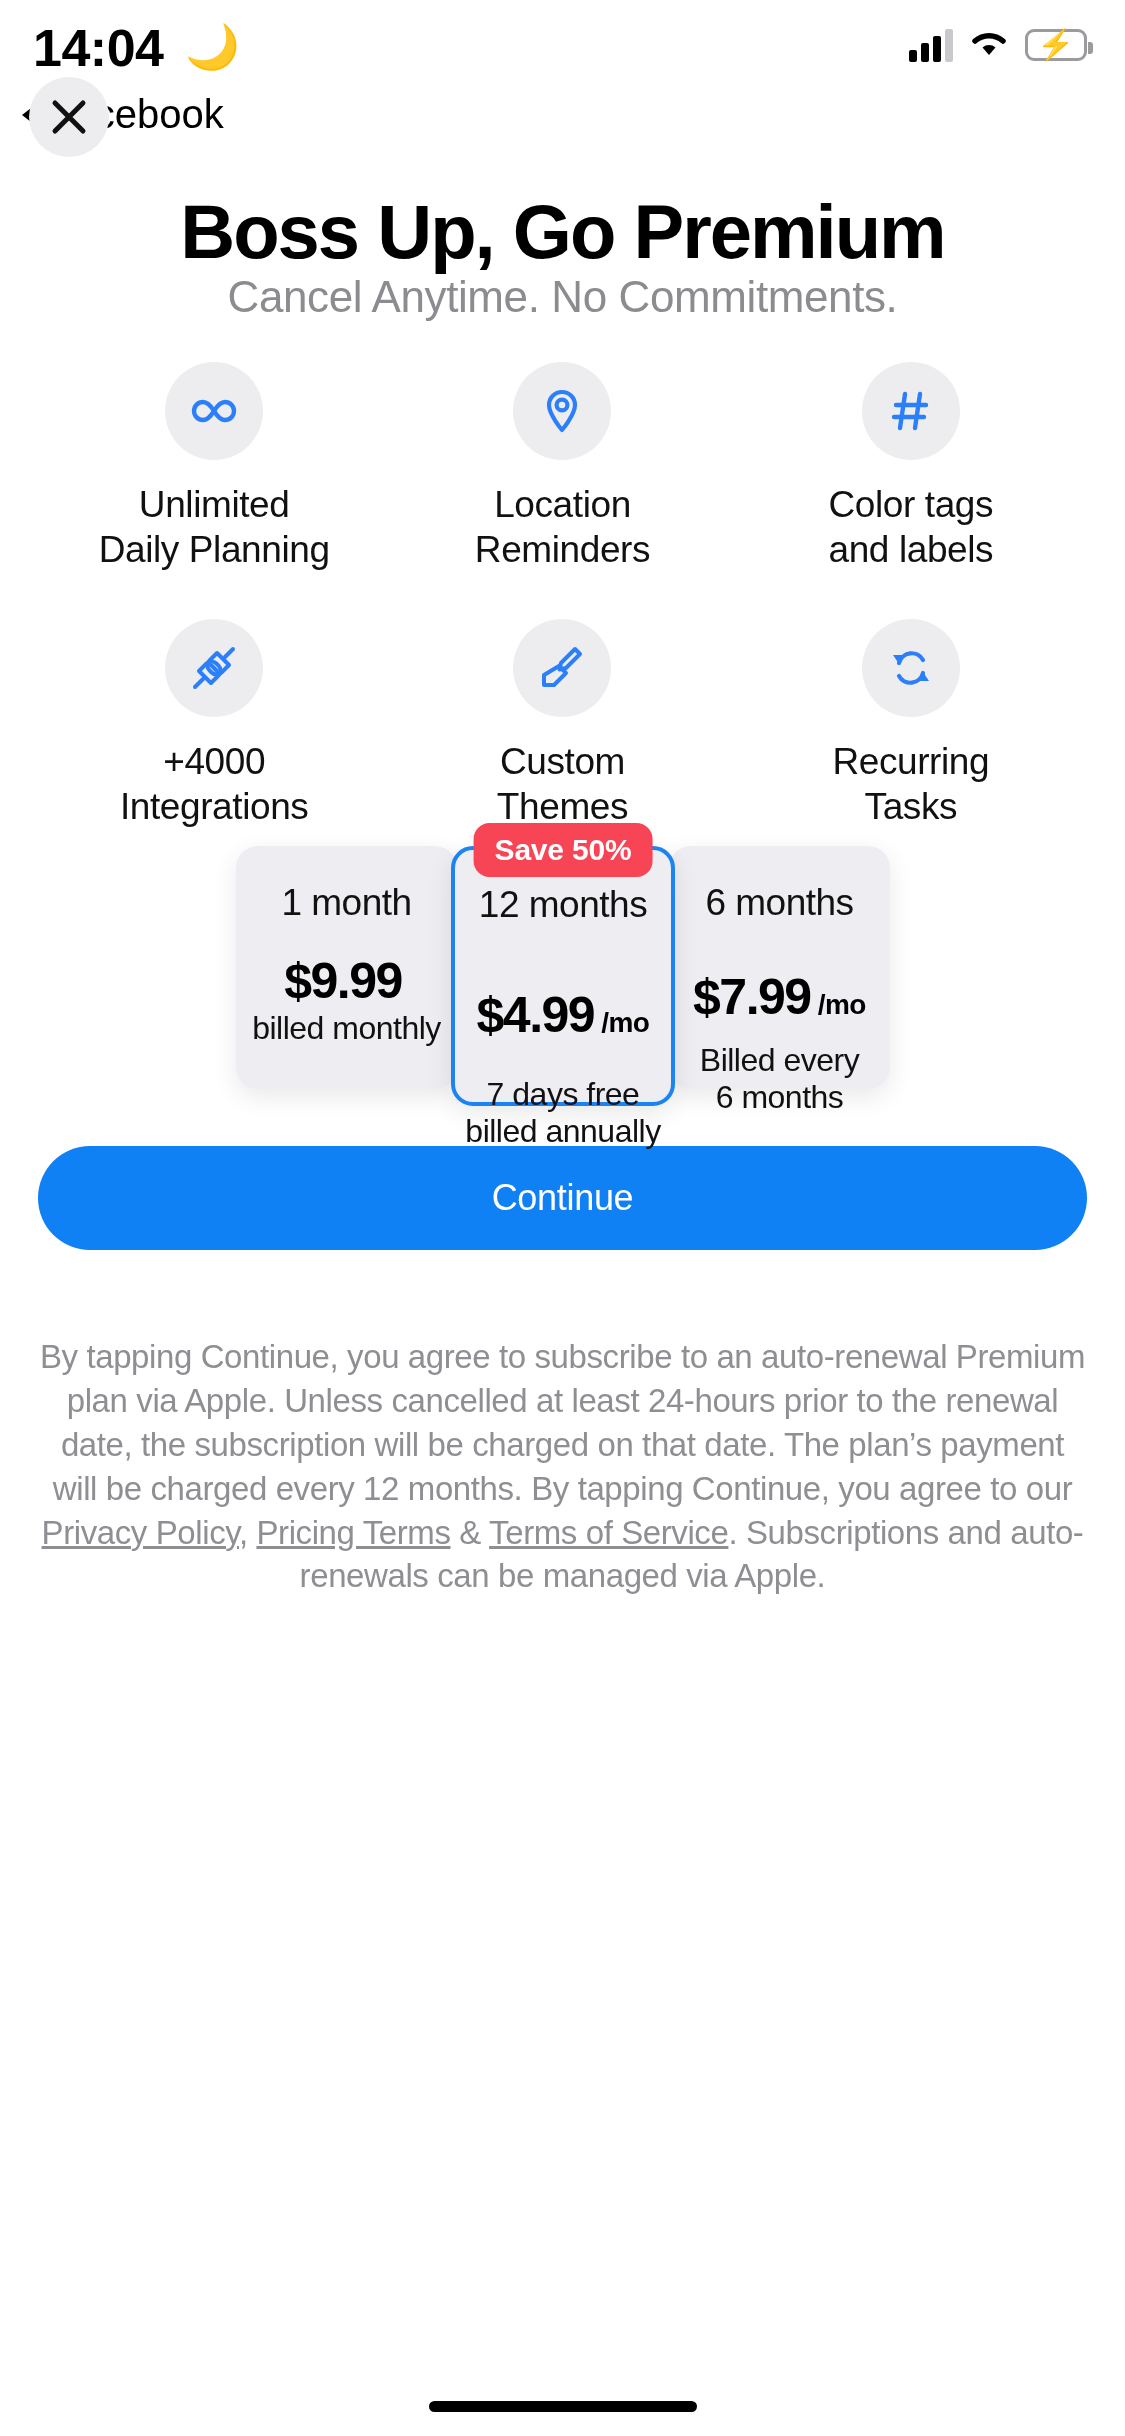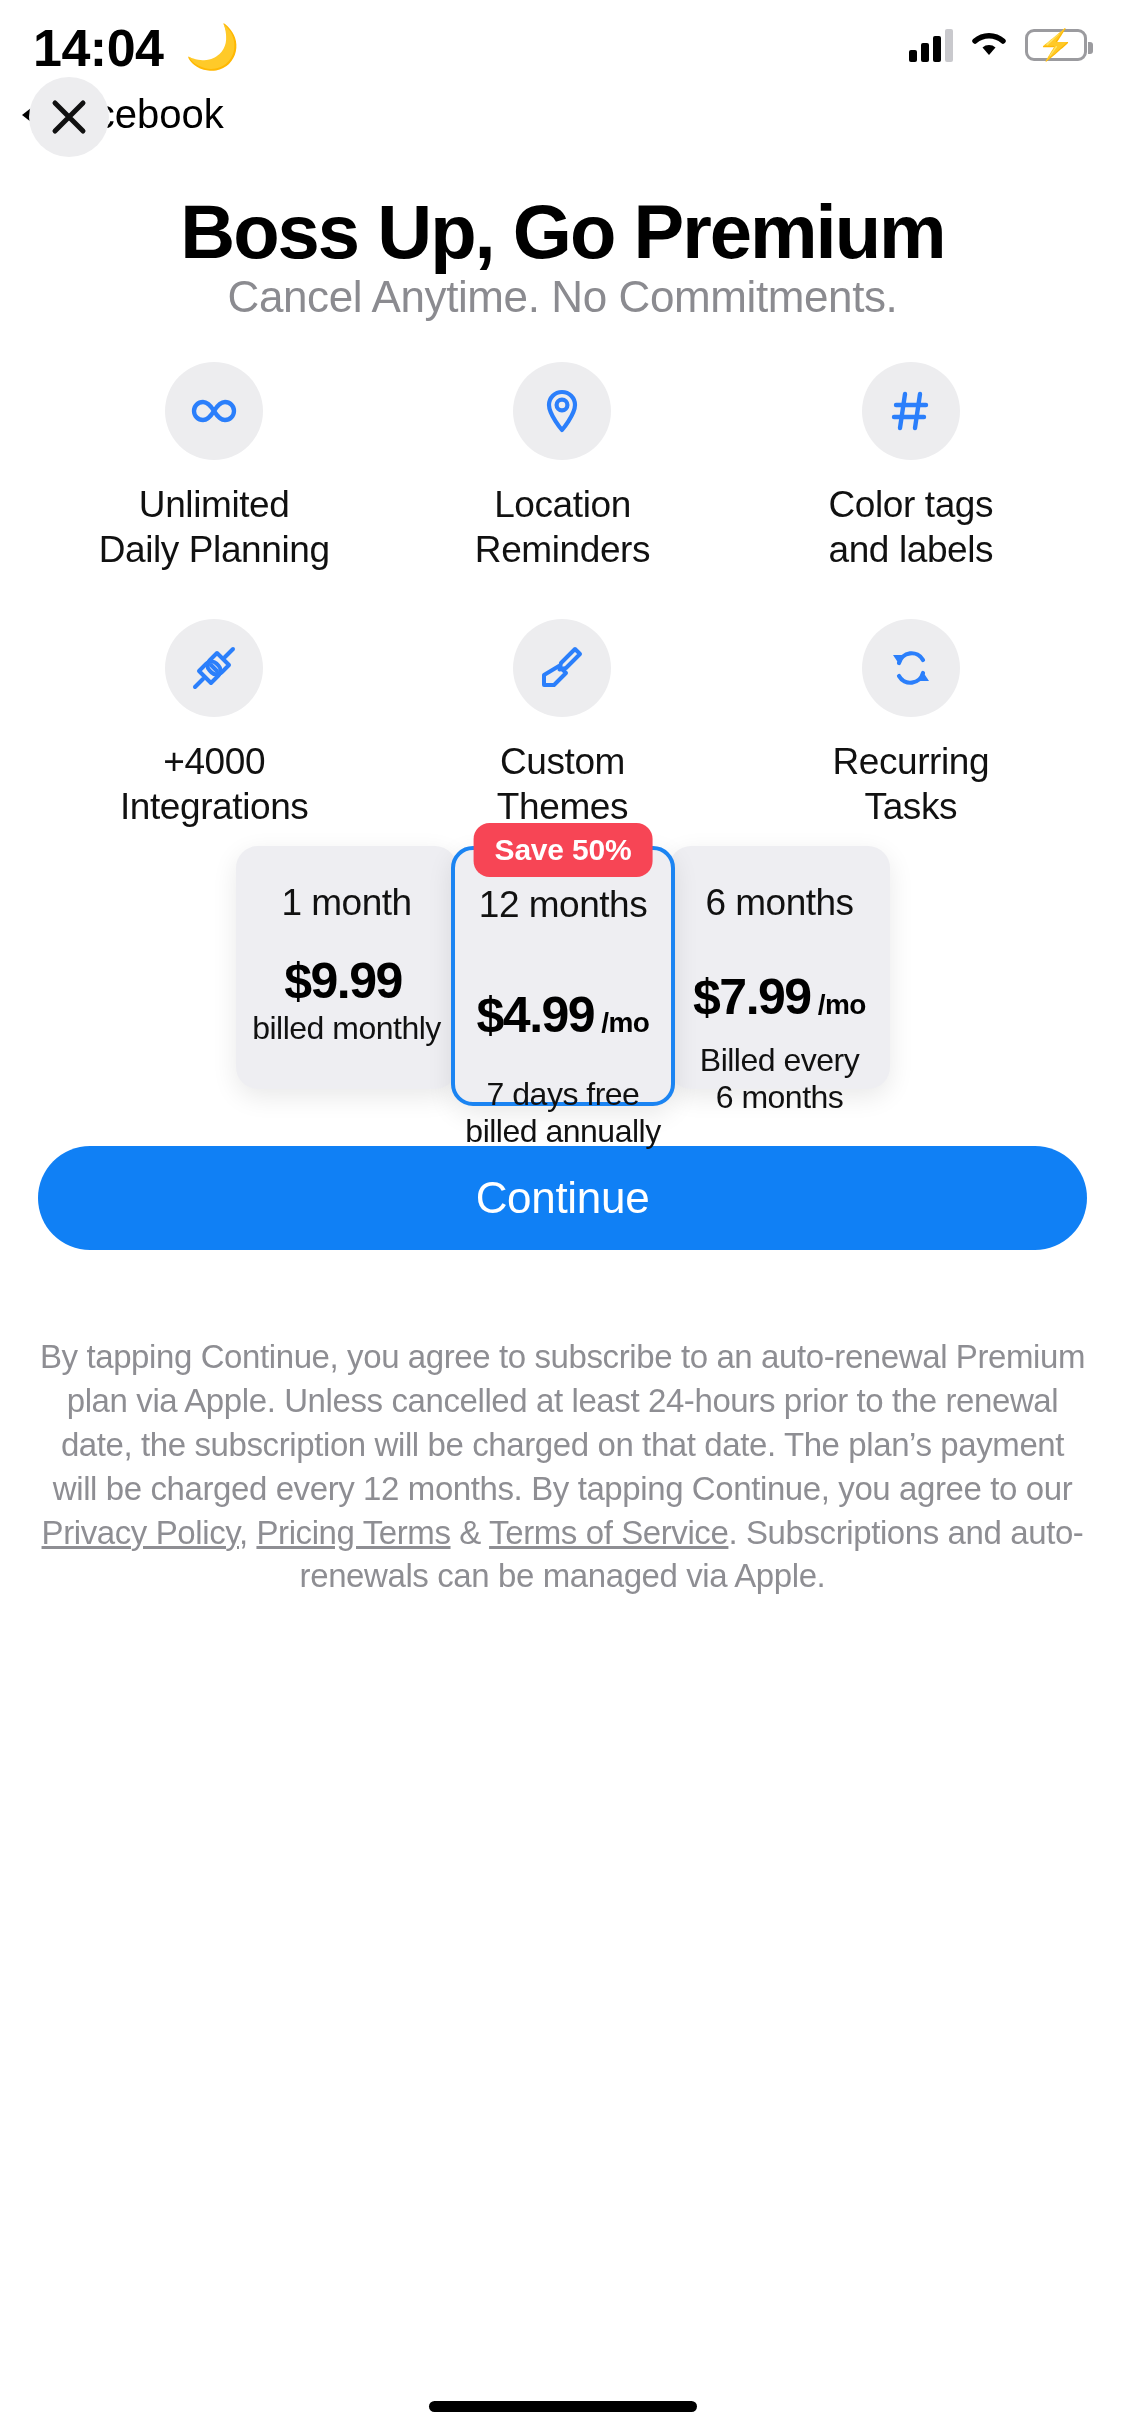--- a/index.html
+++ b/index.html
@@ -158,21 +158,21 @@
     padding: 10px 21px; border-radius: 16px;
     white-space: nowrap; z-index: 6;
   }
 
   
   .continue-btn {
     position: absolute; left: 38px; top: 1146px;
     width: 1049px; height: 104px;
     background: #1080f5; border-radius: 52px;
     display: flex; align-items: center; justify-content: center;
-    color: #fff; font-size: 44px; letter-spacing: -0.3px;
+    color: #fff; font-size: 36px; letter-spacing: -0.3px;
   }
 
   
   .legal {
     position: absolute; left: 38px; top: 1335px; width: 1049px;
     text-align: center;
     font-size: 33px; line-height: 1.33; color: #8e8e93; letter-spacing: -0.4px;
   }
   .legal a { color: #8e8e93; text-decoration: underline; }
 

